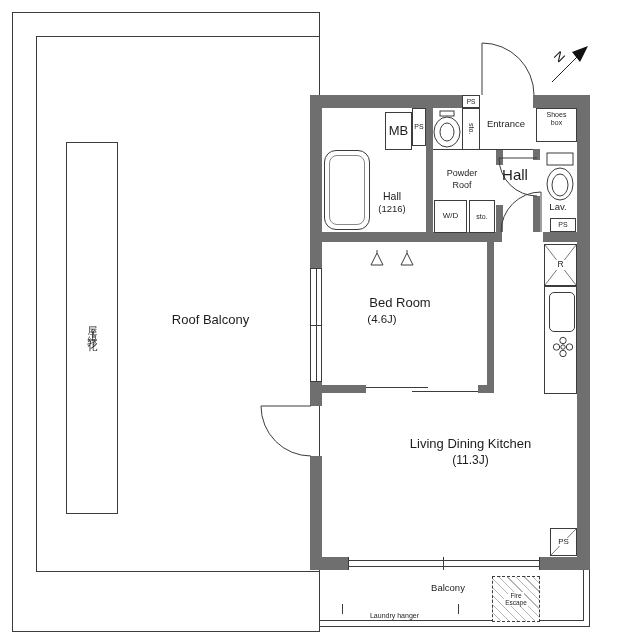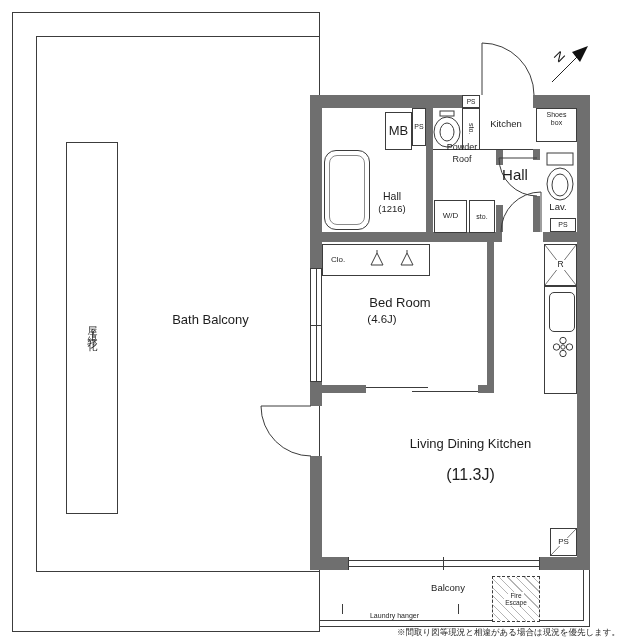--- a/index.html
+++ b/index.html
@@ -19,21 +19,21 @@
 <body>
 
 <div class="plan">
 
   <div class="frame" style="left:12px;top:12px;width:308px;height:620px"></div>
   <div class="frame" style="left:36px;top:36px;width:284px;height:536px"></div>
 
   <div class="frame" style="left:66px;top:142px;width:52px;height:372px;display:flex;align-items:center;justify-content:center">
     <span style="writing-mode:vertical-rl;font-size:10px;letter-spacing:5px">屋上緑化</span>
   </div>
-  <div class="lbl" style="left:128px;top:312px;width:165px;font-size:13px">Bath Balcony</div>
+  <div class="lbl" style="left:128px;top:312px;width:165px;font-size:13px">Roof Balcony</div>
 
   <div class="wall" style="left:310px;top:95px;width:170px;height:13px"></div>
   <div class="wall" style="left:533px;top:95px;width:57px;height:13px"></div>
   <div class="wall" style="left:577px;top:95px;width:13px;height:475px"></div>
   <div class="wall" style="left:310px;top:557px;width:38px;height:13px"></div>
   <div class="wall" style="left:540px;top:557px;width:50px;height:13px"></div>
   <div class="wall" style="left:310px;top:95px;width:12px;height:175px"></div>
   <div class="wall" style="left:310px;top:382px;width:12px;height:24px"></div>
   <div class="wall" style="left:310px;top:456px;width:12px;height:114px"></div>
   <div class="wall" style="left:426px;top:108px;width:7px;height:124px"></div>
@@ -117,23 +117,20 @@
 
   <svg class="abs" style="left:544px;top:152px" width="32" height="50">
     <rect x="3" y="1" width="26" height="12" fill="#fff" stroke="#3c3c3c"></rect>
     <ellipse cx="16" cy="32" rx="13" ry="16" fill="#fff" stroke="#3c3c3c"></ellipse>
     <ellipse cx="16" cy="33" rx="8" ry="11" fill="none" stroke="#3c3c3c"></ellipse>
   </svg>
   <div class="thin" style="left:550px;top:218px;width:26px;height:14px;font-size:7px">
     <span>PS</span>
   </div>
 
-  <div class="thin" style="left:322px;top:244px;width:108px;height:32px;justify-content:flex-start;padding-left:8px;font-size:8px">
-    <span>Clo.</span>
-  </div>
   <svg class="abs" style="left:368px;top:248px" width="18" height="22">
     <path d="M9 2 V5 L3 17 H15 L9 5" fill="none" stroke="#3c3c3c"></path>
   </svg>
   <svg class="abs" style="left:398px;top:248px" width="18" height="22">
     <path d="M9 2 V5 L3 17 H15 L9 5" fill="none" stroke="#3c3c3c"></path>
   </svg>
 
   <div class="thin" style="left:544px;top:244px;width:33px;height:42px">
     <svg width="31" height="40" style="position:absolute;left:0;top:0">
       <line x1="0" y1="0" x2="31" y2="40" stroke="#777"></line>
@@ -151,33 +148,33 @@
     <circle cx="17.5" cy="11" r="3.2" fill="none" stroke="#3c3c3c"></circle>
   </svg>
 
   <div class="thin" style="left:550px;top:528px;width:27px;height:28px;font-size:8px">
     <svg width="25" height="26" style="position:absolute;left:0;top:0">
       <line x1="0" y1="26" x2="25" y2="0" stroke="#777"></line>
     </svg>
     <span style="position:relative;background:#fff">PS</span>
   </div>
 
-  <div class="lbl" style="left:478px;top:118px;width:56px;font-size:9.5px">Kitchen</div>
+  <div class="lbl" style="left:478px;top:118px;width:56px;font-size:9.5px">Entrance</div>
   <div class="lbl" style="left:496px;top:165px;width:38px;font-size:15px">Hall</div>
-  <div class="lbl" style="left:428px;top:142px;width:68px;font-size:9px">
+  <div class="lbl" style="left:428px;top:168px;width:68px;font-size:9px">
     <div>Powder</div>
     <div>Roof</div>
   </div>
   <div class="lbl" style="left:360px;top:190px;width:64px;font-size:10.5px">Hall</div>
   <div class="lbl" style="left:360px;top:203px;width:64px;font-size:9.5px">(1216)</div>
   <div class="lbl" style="left:538px;top:201px;width:40px;font-size:9.5px">Lav.</div>
   <div class="lbl" style="left:330px;top:295px;width:140px;font-size:13px">Bed Room</div>
   <div class="lbl" style="left:312px;top:312px;width:140px;font-size:11.5px">(4.6J)</div>
   <div class="lbl" style="left:378px;top:436px;width:185px;font-size:13px">Living Dining Kitchen</div>
-  <div class="lbl" style="left:378px;top:465px;width:185px;font-size:16px">(11.3J)</div>
+  <div class="lbl" style="left:378px;top:453px;width:185px;font-size:12px">(11.3J)</div>
 
   <div class="line" style="left:320px;top:620px;width:264px;height:1px"></div>
   <div class="line" style="left:320px;top:626px;width:270px;height:1px"></div>
   <div class="line" style="left:583px;top:570px;width:1px;height:51px"></div>
   <div class="line" style="left:589px;top:570px;width:1px;height:57px"></div>
   <div class="lbl" style="left:418px;top:582px;width:60px;font-size:9.5px">Balcony</div>
   <div class="line" style="left:342px;top:604px;width:1px;height:10px"></div>
   <div class="line" style="left:458px;top:604px;width:1px;height:10px"></div>
   <div class="lbl" style="left:352px;top:611px;width:85px;font-size:7px">Laundry hanger</div>
 
@@ -185,15 +182,14 @@
     <div style="background:#fff;padding:0 2px">Fire</div>
     <div style="background:#fff;padding:0 2px">Escape</div>
   </div>
 
   <svg class="abs" style="left:546px;top:40px" width="48" height="48">
     <line x1="6" y1="42" x2="40" y2="8" stroke="#222" stroke-width="1"></line>
     <polygon points="42,6 26,12 34,22" fill="#111"></polygon>
     <text x="8" y="22" font-size="13" fill="#111" transform="rotate(45 14 18)">N</text>
   </svg>
 
-  <div class="lbl" style="left:325px;top:627px;width:295px;font-size:8.5px;text-align:right">※間取り図等現況と相違がある場合は現況を優先します。</div>
 
 </div>
 
 </body></html>

